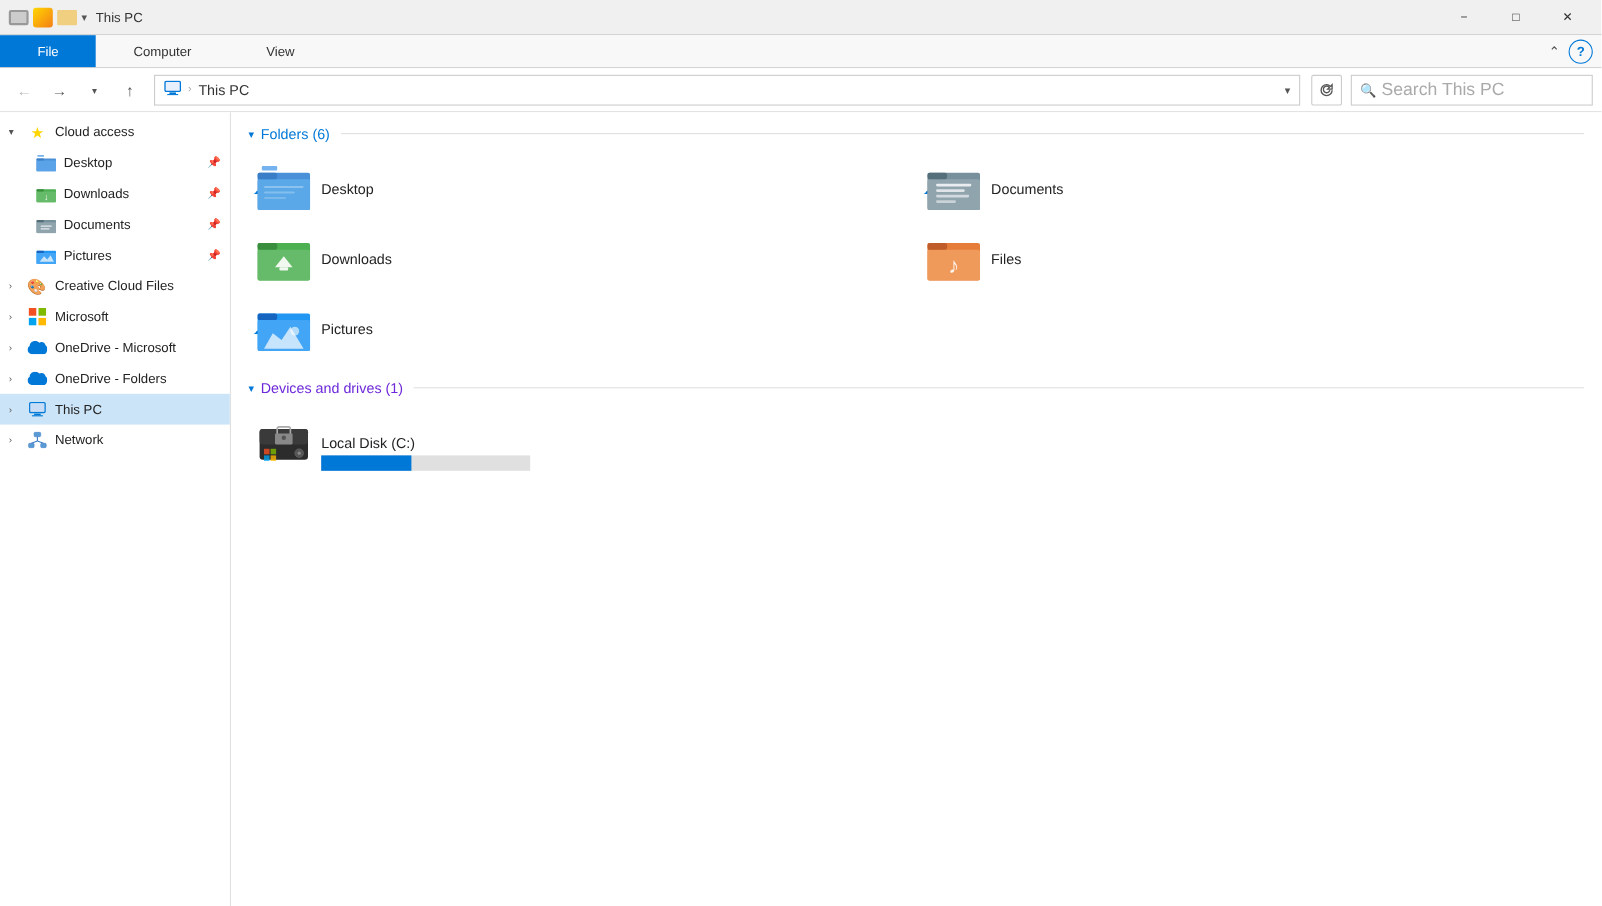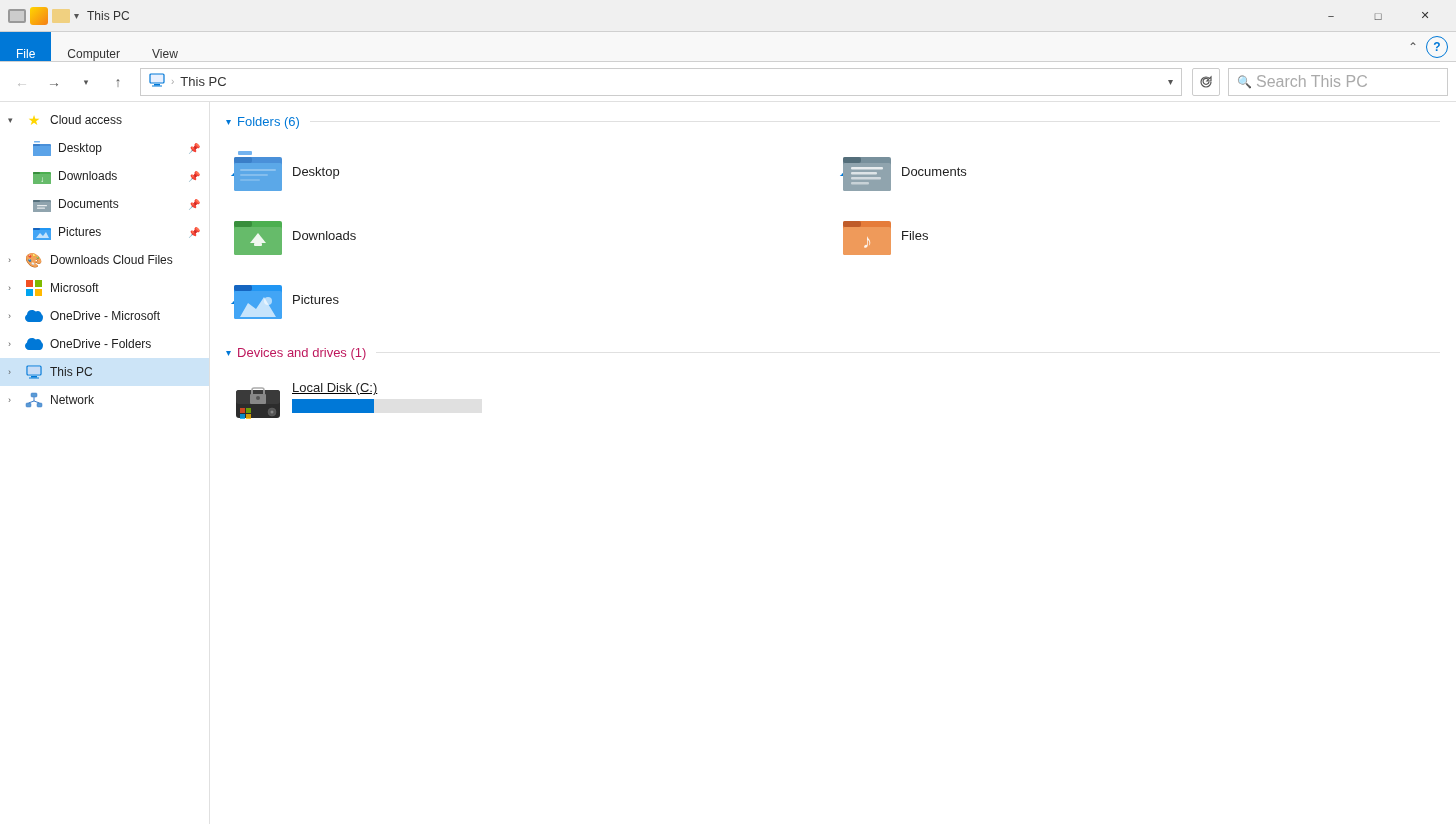--- a/index.html
+++ b/index.html
@@ -10,21 +10,21 @@
     .title-bar-icons { display: flex; gap: 4px; align-items: center; }
     .title-icon { width: 18px; height: 18px; background: #ccc; border-radius: 2px; }
     .title-icon.yellow { background: linear-gradient(135deg, #ffd600, #f57f17); border-radius: 3px; }
     .title-text { margin-left: 8px; font-size: 12px; color: #333; }
     .title-bar-right { margin-left: auto; display: flex; gap: 1px; }
     .title-btn { width: 46px; height: 32px; display: flex; align-items: center; justify-content: center; cursor: pointer; font-size: 11px; color: #333; }
     .title-bar-down { display: flex; align-items: center; }
 
     
     .ribbon { display: flex; align-items: stretch; height: 30px; background: #f8f8f8; border-bottom: 1px solid #d0d0d0; }
-    .ribbon-tab { padding: 0 16px; display: flex; align-items: flex-end; cursor: pointer; font-size: 12px; color: #333; }
+    .ribbon-tab { padding: 0 34px; display: flex; align-items: center; cursor: pointer; font-size: 12px; color: #333; }
     .ribbon-tab.active { background: #0078d7; color: #fff; }
     .ribbon-right { margin-left: auto; display: flex; align-items: center; gap: 4px; padding-right: 8px; }
     .ribbon-chevron { font-size: 12px; color: #555; cursor: pointer; padding: 4px; }
     .ribbon-help { width: 22px; height: 22px; border-radius: 50%; border: 1px solid #0078d7; color: #0078d7; display: flex; align-items: center; justify-content: center; font-size: 12px; font-weight: bold; cursor: pointer; }
 
     
     .toolbar { display: flex; align-items: center; height: 40px; background: #fff; border-bottom: 1px solid #e0e0e0; padding: 0 8px; gap: 4px; }
     .nav-btn { width: 28px; height: 28px; display: flex; align-items: center; justify-content: center; cursor: pointer; border-radius: 2px; color: #555; font-size: 14px; }
     .nav-btn.disabled { color: #bbb; cursor: default; }
     .address-bar { flex: 1; height: 28px; border: 1px solid #ccc; display: flex; align-items: center; padding: 0 8px; background: #fff; margin: 0 4px; }
@@ -49,21 +49,21 @@
     .sidebar-item .pin-icon { font-size: 10px; color: #888; margin-left: 4px; }
     .sidebar-sub { padding-left: 16px; }
 
     
     .content { flex: 1; overflow-y: auto; padding: 12px 16px; background: #fff; }
 
     .folders-grid { display: grid; grid-template-columns: 1fr 1fr; gap: 4px; margin-bottom: 16px; }
     .folder-item { display: flex; align-items: center; padding: 6px 8px; cursor: pointer; border-radius: 2px; position: relative; }
     .folder-icon { width: 48px; height: 48px; margin-right: 10px; flex-shrink: 0; position: relative; }
     .folder-name { font-size: 13px; color: #222; }
-    .drive-item { display: flex; align-items: flex-start; padding: 8px; cursor: pointer; border-radius: 2px; text-decoration: underline; }
+    .drive-item { display: flex; align-items: flex-end; padding: 8px; cursor: pointer; border-radius: 2px; }
     .drive-icon { width: 48px; height: 48px; margin-right: 10px; flex-shrink: 0; }
     .drive-info { flex: 1; }
     .drive-name { font-size: 13px; color: #222; margin-bottom: 4px; }
     .drive-bar-bg { width: 190px; height: 14px; background: #e0e0e0; }
     .drive-bar-fill { height: 100%; background: #0078d7; }
     .drive-size { font-size: 11px; color: #555; margin-top: 2px; }
 
     
     ::-webkit-scrollbar { width: 8px; }
     ::-webkit-scrollbar-track { background: #f0f0f0; }
@@ -203,21 +203,21 @@
       </span>
       <span class="si-label">Pictures</span>
       <span class="pin-icon">📌</span>
     </div>
 
     <div class="sidebar-item">
       <span class="expand">›</span>
       <span class="si-icon">
         <span style="font-size:14px;">🎨</span>
       </span>
-      <span class="si-label">Downloads Cloud Files</span>
+      <span class="si-label">Creative Cloud Files</span>
     </div>
 
     <div class="sidebar-item">
       <span class="expand">›</span>
       <span class="si-icon">
         <svg width="16" height="16" viewBox="0 0 16 16">
           <rect x="0" y="0" width="7" height="7" fill="#f25022"></rect>
           <rect x="9" y="0" width="7" height="7" fill="#7fba00"></rect>
           <rect x="0" y="9" width="7" height="7" fill="#00a4ef"></rect>
           <rect x="9" y="9" width="7" height="7" fill="#ffb900"></rect>
@@ -355,21 +355,21 @@
           </svg>
         </div>
         <span class="folder-name">Pictures</span>
       </div>
 
 
     </div>
 
     <div style="display:flex; align-items:center; margin-bottom:12px; margin-top:8px;">
       <span style="font-size:10px; color:#0078d7; margin-right:6px;">▾</span>
-      <span style="color:#be185d; font-size:13px;">Devices and drives (1)</span>
+      <span style="color:#6d28d9; font-size:13px;">Devices and drives (1)</span>
       <div style="flex:1; height:1px; background:#e0e0e0; margin-left:10px;"></div>
     </div>
 
     <div class="drive-item">
       <div class="drive-icon">
         <svg width="48" height="48" viewBox="0 0 48 48">
 
           <rect x="2" y="10" width="44" height="28" rx="3" fill="#2c2c2c"></rect>
           <rect x="2" y="10" width="44" height="14" rx="3" fill="#3a3a3a"></rect>
 

